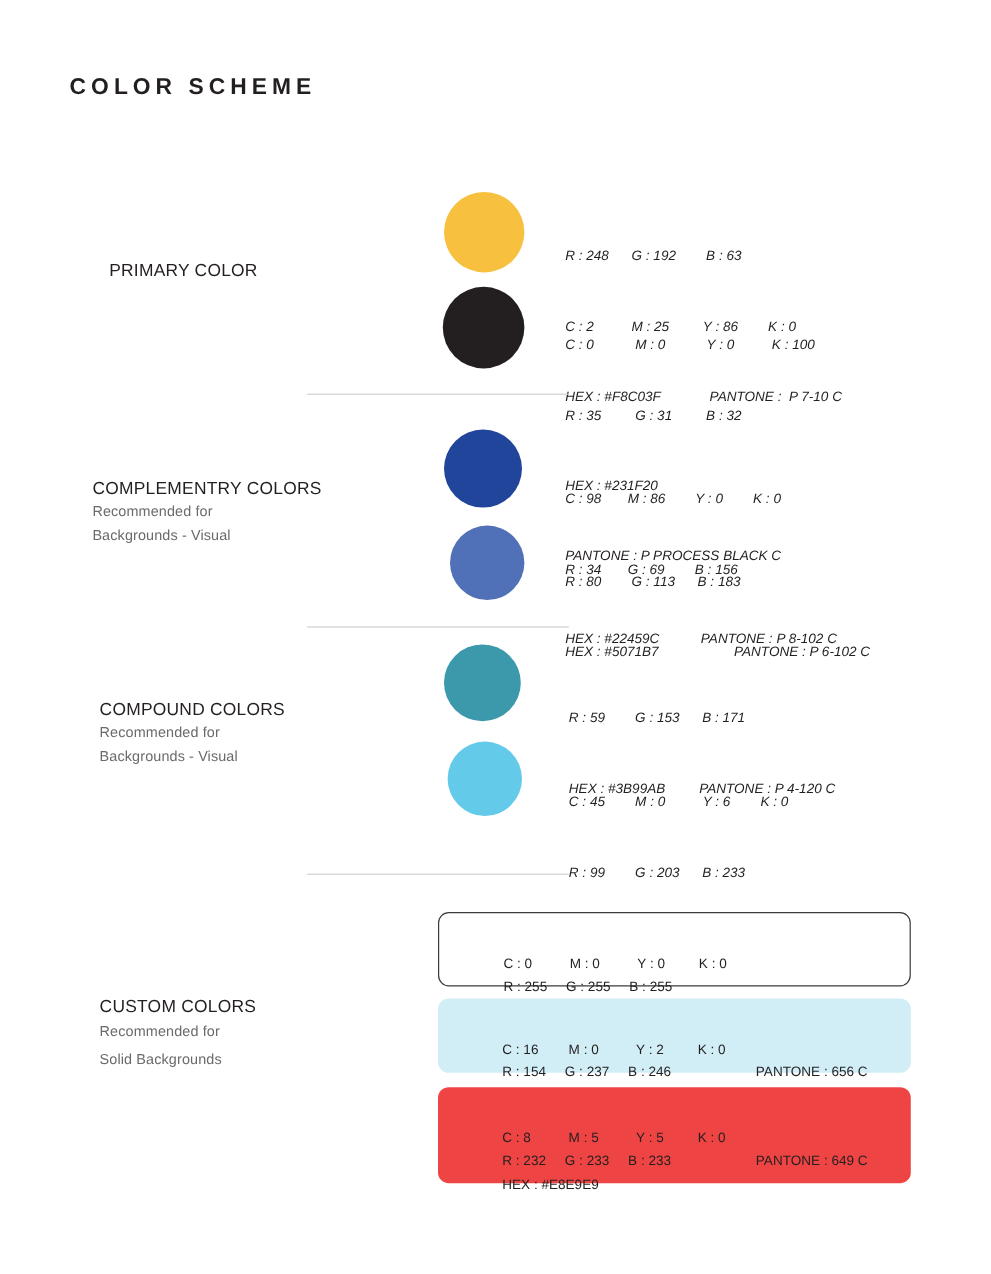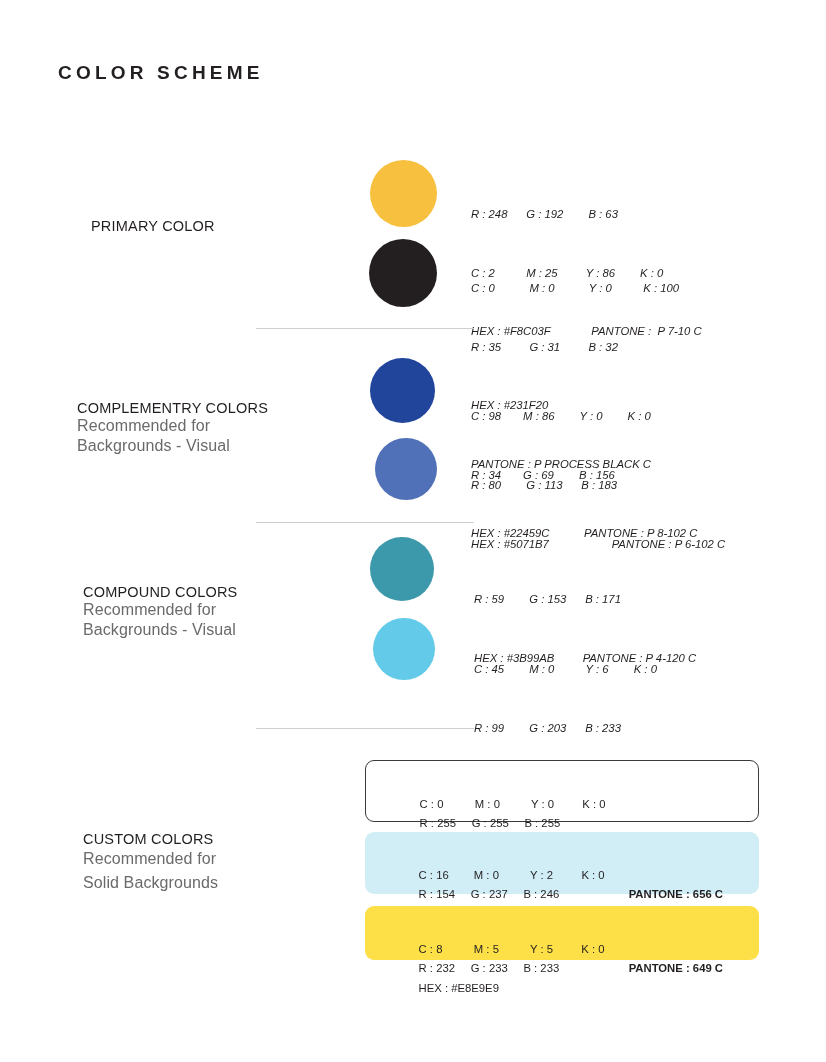--- a/index.html
+++ b/index.html
@@ -32,21 +32,21 @@
     left: 84px;
     width: 270px;
   }
   .section-label .title {
     font-size: 14.5px;
     color: #231F20;
     letter-spacing: 0.2px;
     white-space: nowrap;
   }
   .section-label .sub {
-    font-size: 16px;
+    font-size: 12px;
     color: #6a6a6a;
     letter-spacing: 0.1px;
     line-height: 20px;
   }
   .section-label.wide .sub { line-height: 24px; }
 
   #label-primary { top: 218px; left: 91px; }
   #label-complementary { top: 400px; left: 77px; }
   #label-compound { top: 584px; left: 83px; }
   #label-custom { top: 831px; left: 83px; }
@@ -91,37 +91,36 @@
   .custom-box .lines {
     position: absolute;
     left: 41px;
     top: 14px;
     white-space: pre;
   }
   .custom-box .pantone {
     position: absolute;
     right: 36px;
     white-space: pre;
-    font-weight: bold;
   }
   #box-white {
     top: 760px;
     height: 62px;
     border: 1.1px solid #3b3b3b;
     background: #FFFFFF;
   }
   #box-lightblue {
     top: 832px;
     height: 62px;
     background: #D1EDF6;
   }
   #box-gray {
     top: 906px;
-    height: 54px;
-    background: #fde047;
+    height: 80px;
+    background: #ef4444;
   }
 </style>
 </head>
 <body>
 
 <div class="page-title">COLOR SCHEME</div>
 
 <div class="section-label" id="label-primary">
   <div class="title">PRIMARY COLOR</div>
 </div>

